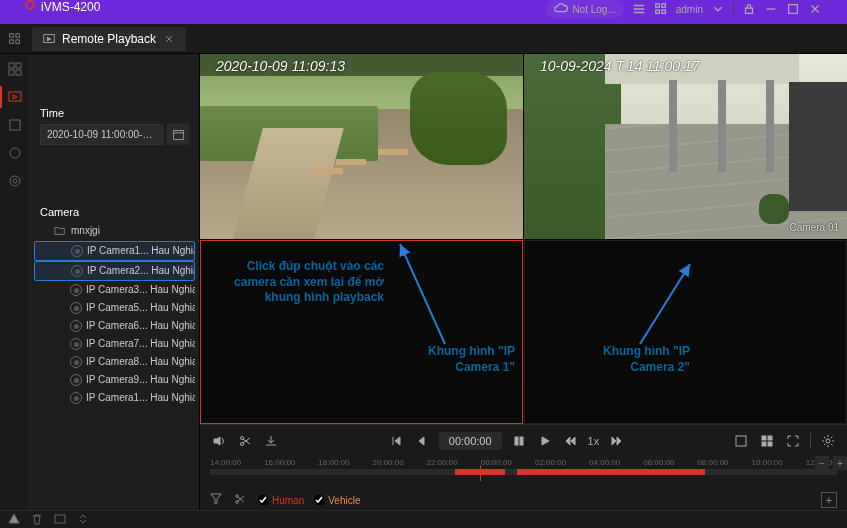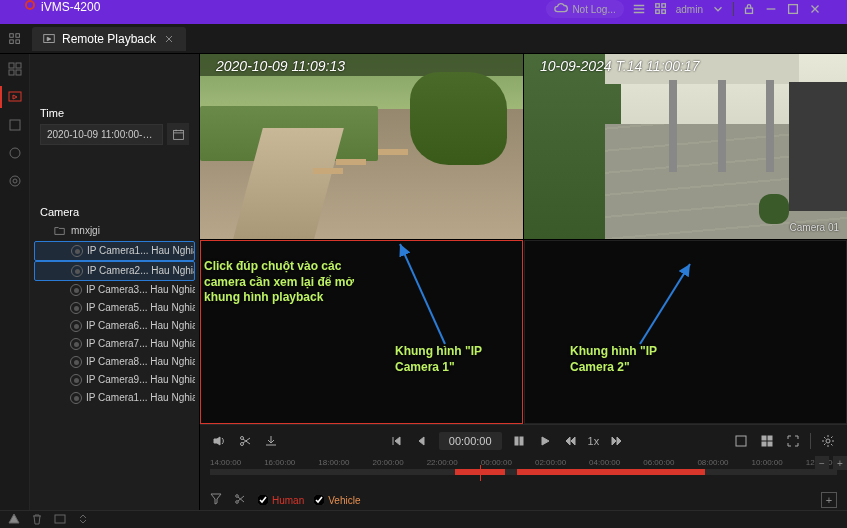--- a/index.html
+++ b/index.html
@@ -75,21 +75,21 @@
 .f2 .floor { position:absolute; bottom:0; left:25%; right:0; height:62%; background: repeating-linear-gradient(-5deg, #98988a 0 20px, #a0a090 20px 22px); }
 .f2 .pillar { position:absolute; width:8px; height:50%; background:#888; top:14%; }
 .f2 .p1 { left:45%; }
 .f2 .p2 { left:60%; }
 .f2 .p3 { left:75%; }
 .f2 .ceiling { position:absolute; top:0; left:25%; right:15%; height:16%; background:#d0d0c0; }
 .f2 .plant { position:absolute; right:18%; bottom:8%; width:30px; height:30px; background:#3a5a2a; border-radius:40%; }
 .feed.empty { background: #0a0a0a; border: 1px solid #222; }
 .feed.sel { outline: 1px solid #d9362b; outline-offset: -1px; }
 
-.annot { position: absolute; color: #bef264; font-weight: 700; font-size: 12px; text-align: left; z-index: 10; text-shadow: 0 0 3px rgba(0,0,0,0.8); line-height: 1.3; }
+.annot { position: absolute; color: #0369a1; font-weight: 700; font-size: 12px; text-align: right; z-index: 10; text-shadow: 0 0 3px rgba(0,0,0,0.8); line-height: 1.3; }
 .arrow-svg { position: absolute; z-index: 9; pointer-events: none; }
 
 .controls { height: 32px; background: #1a1a1a; display: flex; align-items: center; padding: 0 10px; gap: 8px; border-top: 1px solid #2a2a2a; }
 .controls .spacer { flex: 1; }
 .ctrl { width: 18px; height: 18px; display:flex; align-items:center; justify-content:center; cursor: pointer; }
 .ctrl svg { width: 14px; height: 14px; stroke: #aaa; fill: #aaa; }
 .time-display { background: #2a2a2a; padding: 3px 10px; font-size: 11px; color: #ccc; border-radius: 2px; }
 .speed { font-size: 11px; color: #aaa; }
 
 .timeline { height: 34px; background: #1a1a1a; position: relative; padding: 0 10px; }

